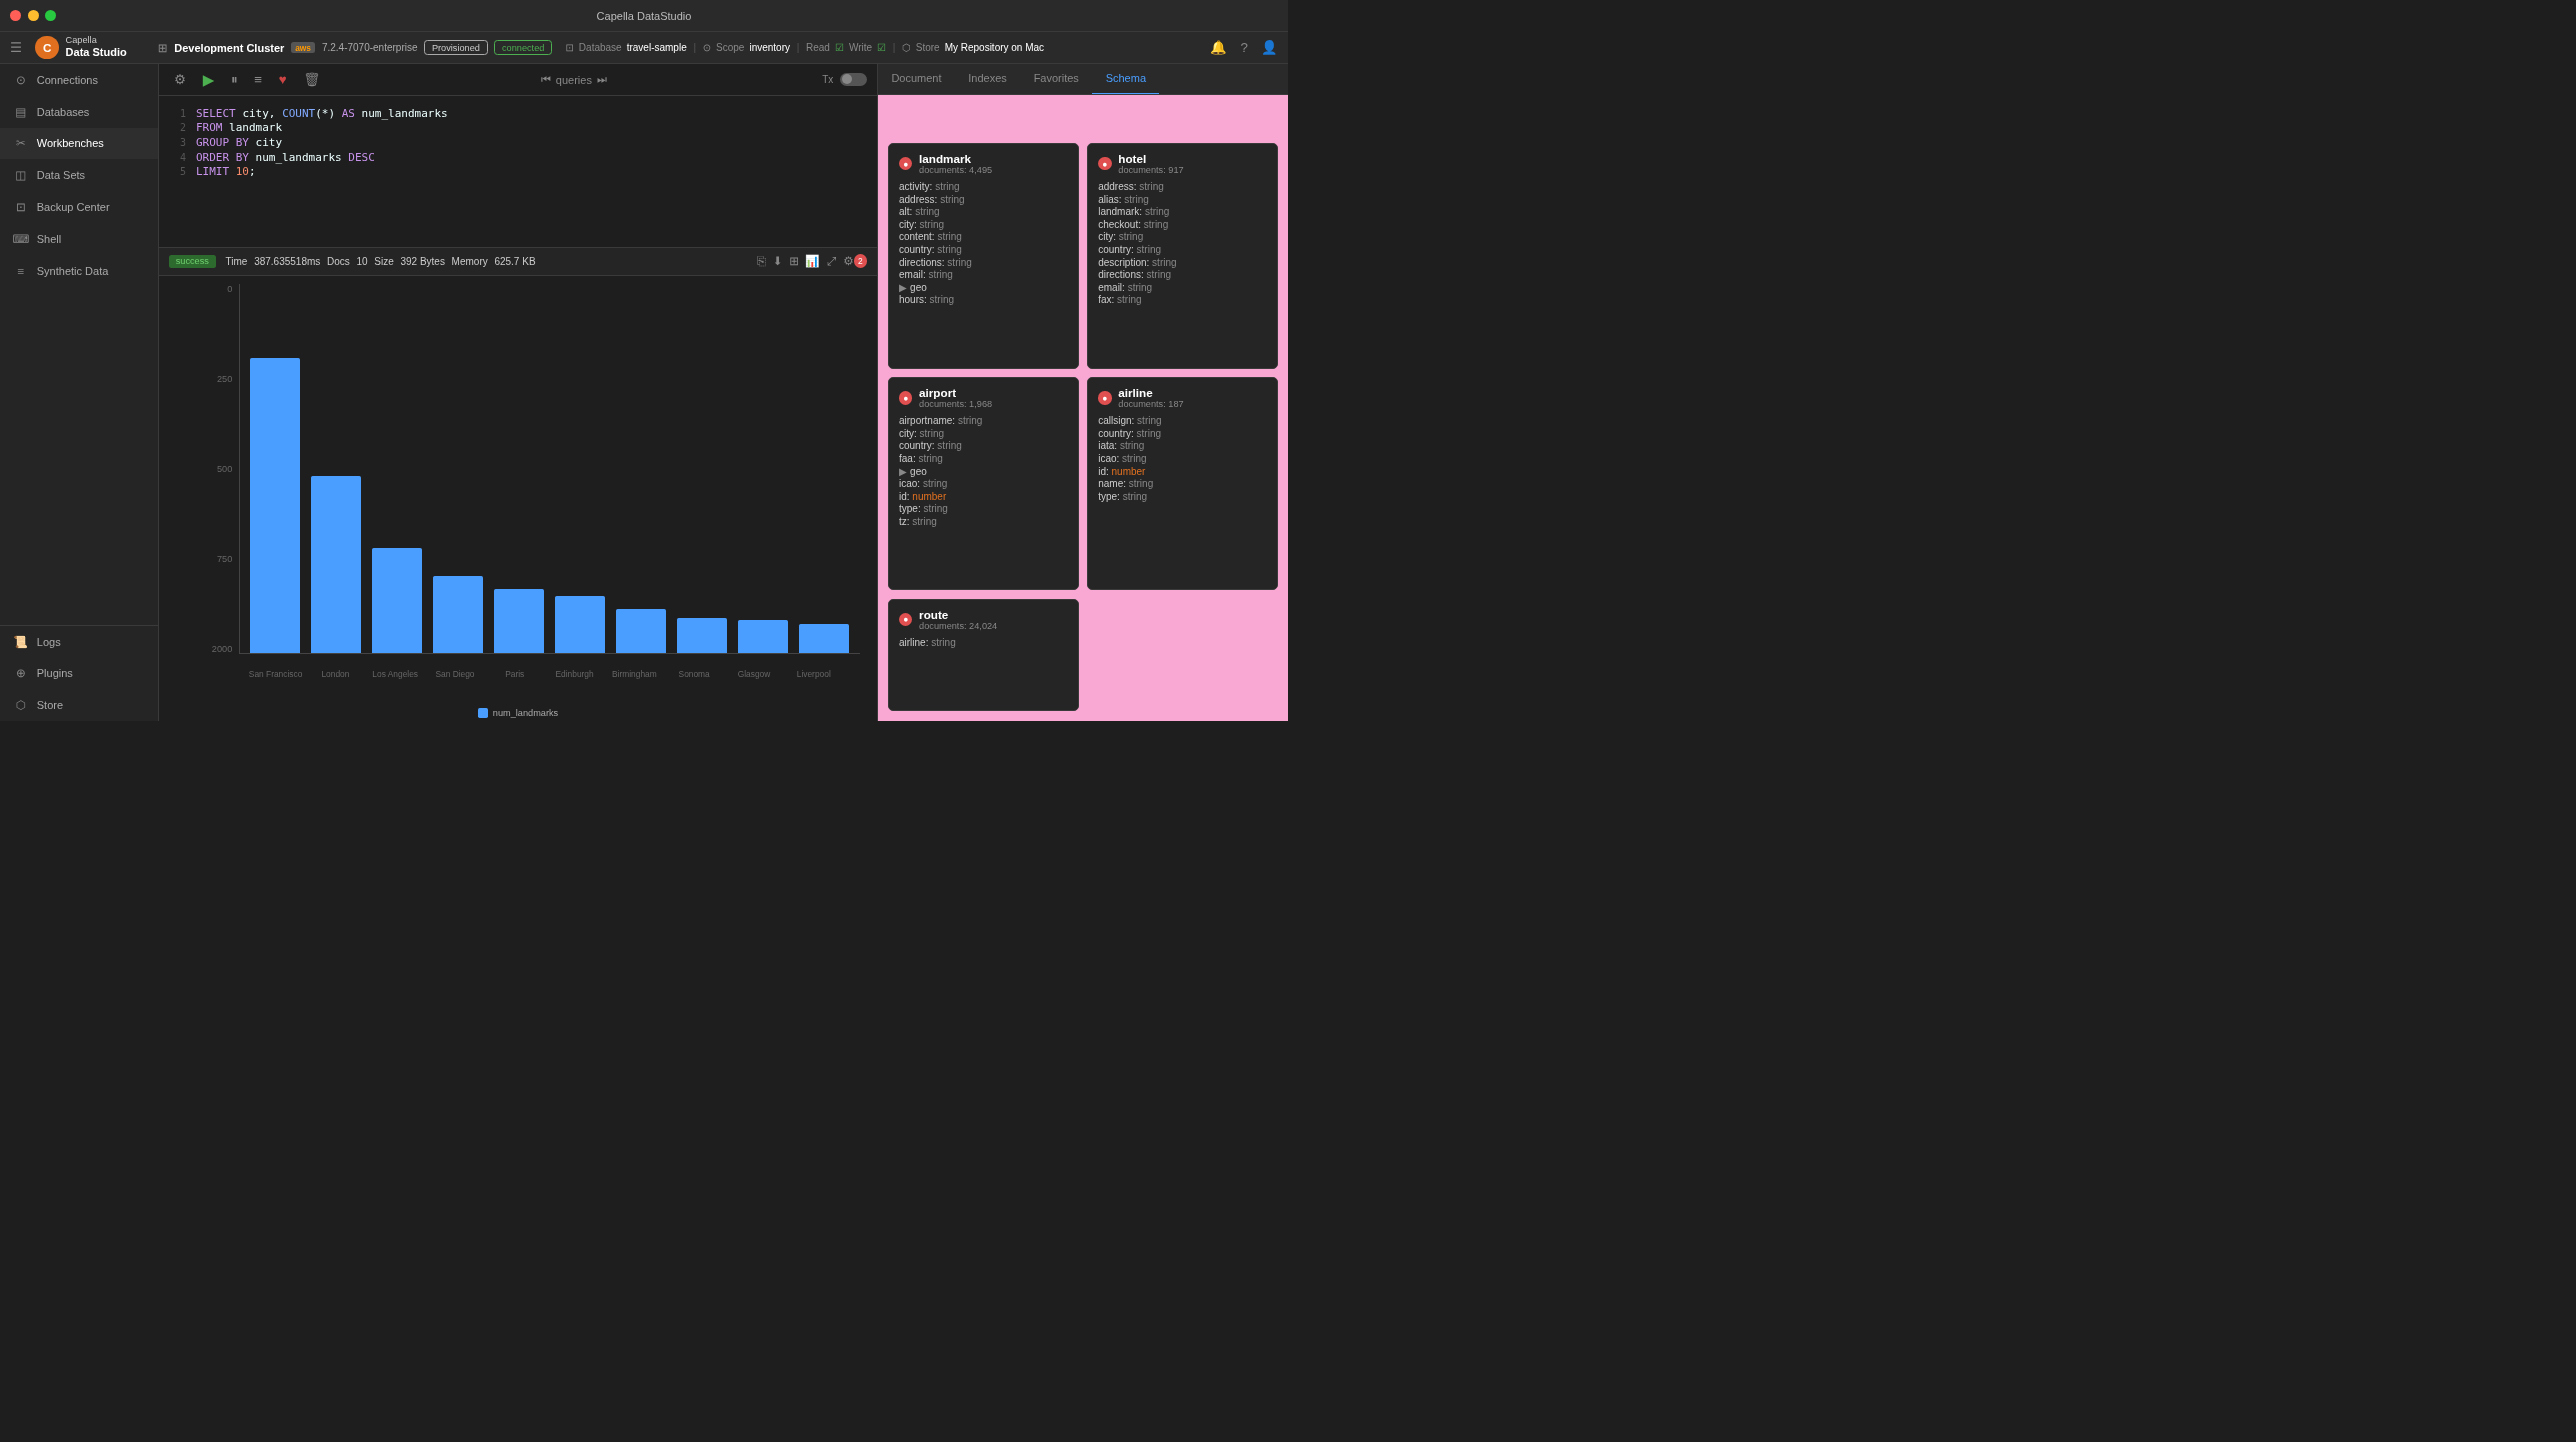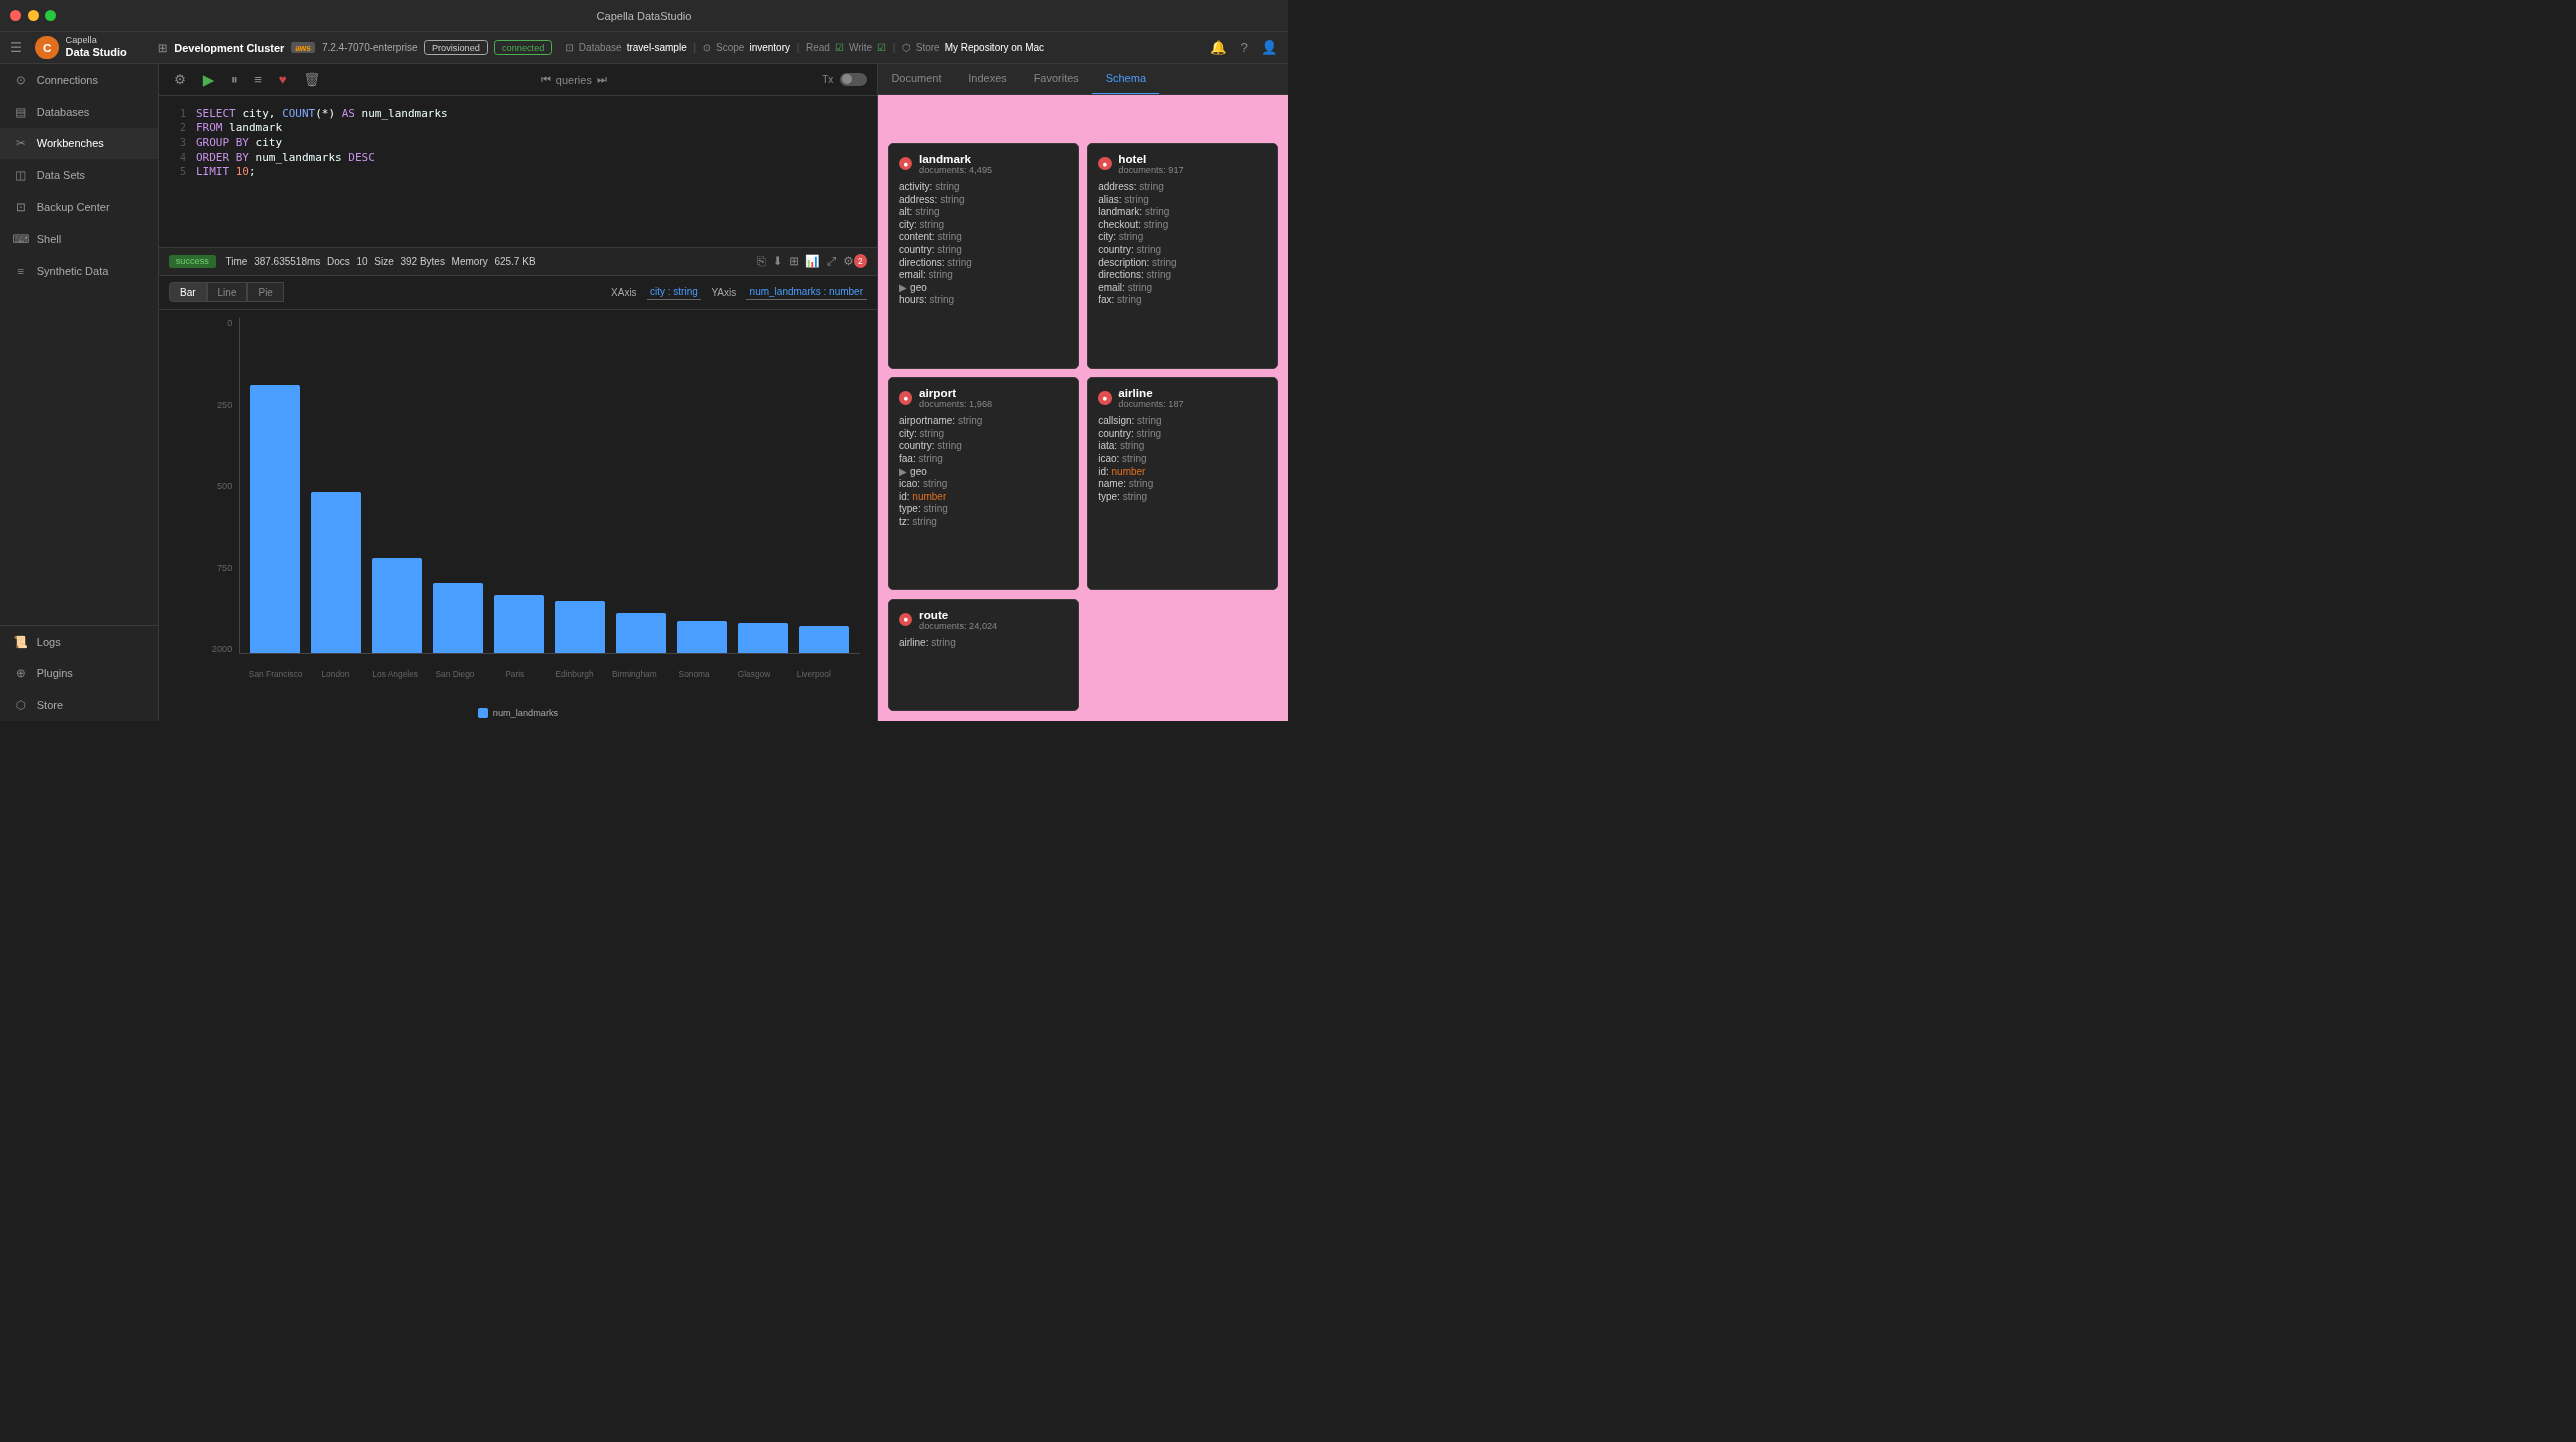--- a/index.html
+++ b/index.html
@@ -291,35 +291,20 @@
         <span>📊</span>
         <span>⤢</span>
         <div style="position:relative;display:inline-flex;">
           <span>⚙</span>
           <div class="notif-badge">2</div>
         </div>
       </div>
     </div>
 
     <div class="chart-area">
-      <div class="chart-tabs">
-        <div class="chart-tab active">Bar</div>
-        <div class="chart-tab">Line</div>
-        <div class="chart-tab">Pie</div>
-        <div class="chart-axis-selectors">
-          <span>XAxis</span>
-          <select class="axis-select">
-            <option>city : string</option>
-          </select>
-          <span>YAxis</span>
-          <select class="axis-select">
-            <option>num_landmarks : number</option>
-          </select>
-        </div>
-      </div>
 
       <div class="bar-chart">
         <div class="chart-inner">
           <div class="y-axis">
             <span>2000</span>
             <span>750</span>
             <span>500</span>
             <span>250</span>
             <span>0</span>
           </div>

